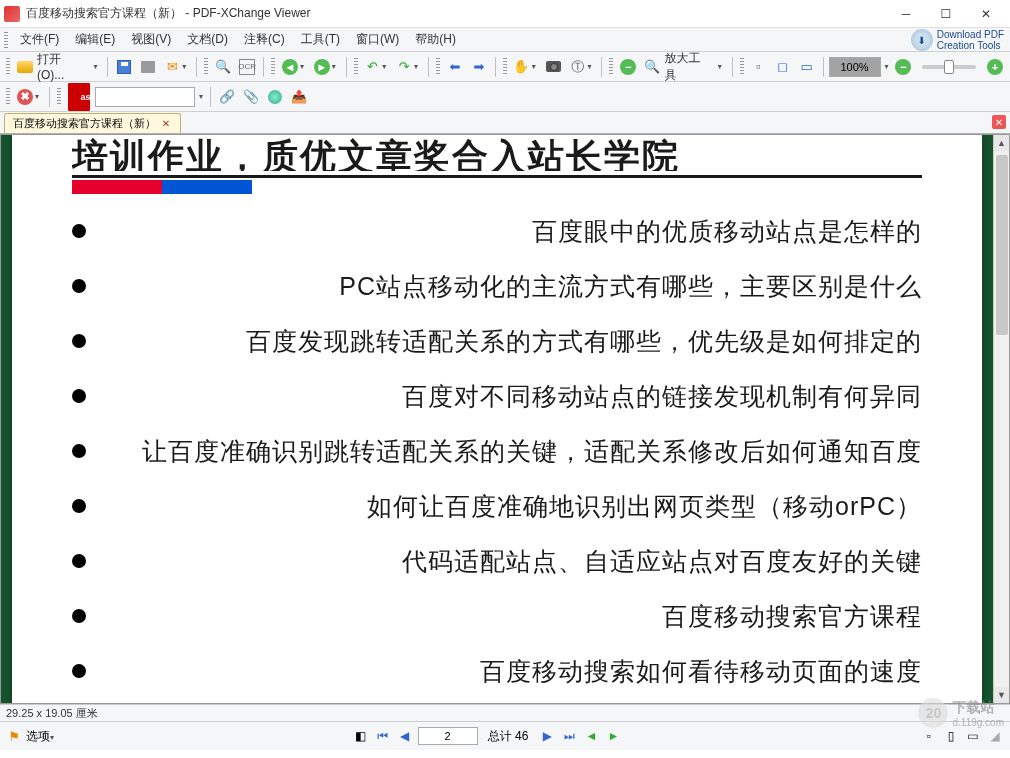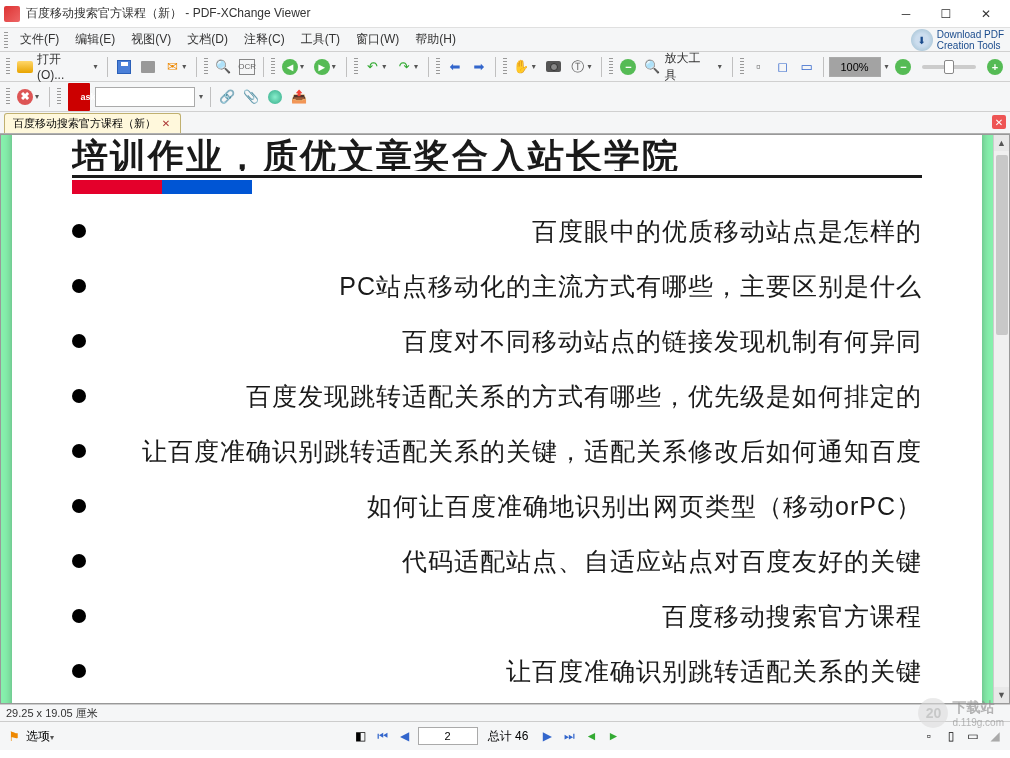--- a/index.html
+++ b/index.html
@@ -48,21 +48,21 @@
 .ask-badge{width:22px;height:28px;background:#c00;border-radius:1px;color:#fff;font-size:9px;font-weight:bold;display:flex;align-items:center;justify-content:center;padding-left:18px;}
 
 
 .doctab-bar { height: 22px; background: #f5f6f7; display: flex; align-items: flex-end; padding: 0 4px; border-bottom: 1px solid #b0b0b0; position:relative;}
 .doctab { height: 20px; background: #fff8dc; border: 1px solid #c0b070; border-bottom: none; border-radius: 3px 3px 0 0; padding: 2px 8px; display:flex; align-items:center; gap:4px; font-size:11px;}
 .doctab-close { width:12px;height:12px; color:#a33;font-size:10px;display:flex;align-items:center;justify-content:center;}
 .doctab-close-all{position:absolute;right:4px;top:3px;width:14px;height:14px;background:#e55;border-radius:2px;color:#fff;display:flex;align-items:center;justify-content:center;font-size:10px;}
 
 
 .doc-area { position: relative; height: 570px; background: #808080; border: 1px solid #999; display:flex;}
-.doc-scroll { flex:1; overflow:hidden; background:#86efac; position:relative;}
+.doc-scroll { flex:1; overflow:hidden; background:#14532d; position:relative;}
 .page { background:#fff; margin: 0 auto; width: 970px; padding: 0 60px 40px 60px; box-shadow: 0 2px 8px rgba(0,0,0,0.3); position:relative; top:-8px;}
 .page-title { font-size: 36px; font-weight: 600; color: #1a1a1a; letter-spacing: 2px; overflow:hidden; height:44px; line-height:60px;}
 .title-underline { height:3px; background:#1a1a1a; margin-top:4px;}
 .color-bar { height:14px; display:flex; margin-top:2px; margin-bottom:18px;}
 .cb-red{width:90px;background:#e4002b;}
 .cb-blue{width:90px;background:#0055d4;}
 .bullet-list { list-style: none; }
 .bullet-list li { display:flex; align-items:flex-start; margin: 20px 0; justify-content: space-between; }
 .bullet { width:14px;height:14px;border-radius:50%;background:#000;margin-top:10px;margin-right:18px;flex-shrink:0;}
 .bullet-text { font-size: 25px; color:#1a1a1a; letter-spacing:1px; line-height:1.4;}
@@ -278,45 +278,45 @@
         <li>
             <span class="bullet"></span>
             <span class="bullet-text">百度眼中的优质移动站点是怎样的</span>
           </li>
         <li>
             <span class="bullet"></span>
             <span class="bullet-text">PC站点移动化的主流方式有哪些，主要区别是什么</span>
           </li>
         <li>
             <span class="bullet"></span>
+            <span class="bullet-text">百度发现跳转适配关系的方式有哪些，优先级是如何排定的</span>
+          </li>
+        <li>
+            <span class="bullet"></span>
             <span class="bullet-text">百度对不同移动站点的链接发现机制有何异同</span>
           </li>
         <li>
             <span class="bullet"></span>
-            <span class="bullet-text">百度发现跳转适配关系的方式有哪些，优先级是如何排定的</span>
-          </li>
-        <li>
-            <span class="bullet"></span>
             <span class="bullet-text">让百度准确识别跳转适配关系的关键，适配关系修改后如何通知百度</span>
           </li>
         <li>
             <span class="bullet"></span>
             <span class="bullet-text">如何让百度准确地识别出网页类型（移动orPC）</span>
           </li>
         <li>
             <span class="bullet"></span>
             <span class="bullet-text">代码适配站点、自适应站点对百度友好的关键</span>
           </li>
         <li>
             <span class="bullet"></span>
             <span class="bullet-text">百度移动搜索官方课程</span>
           </li>
         <li>
             <span class="bullet"></span>
-            <span class="bullet-text">让百度准确识别跳转适配关系的关键</span>
+            <span class="bullet-text">百度移动搜索如何看待移动页面的速度</span>
           </li>
 
       </ul>
     </div>
   </div>
   <div class="scrollbar-v">
     <div class="sb-btn">▲</div>
     <div class="sb-thumb"></div>
     <div class="sb-btn" style="position:absolute;bottom:0;width:100%;">▼</div>
   </div>

